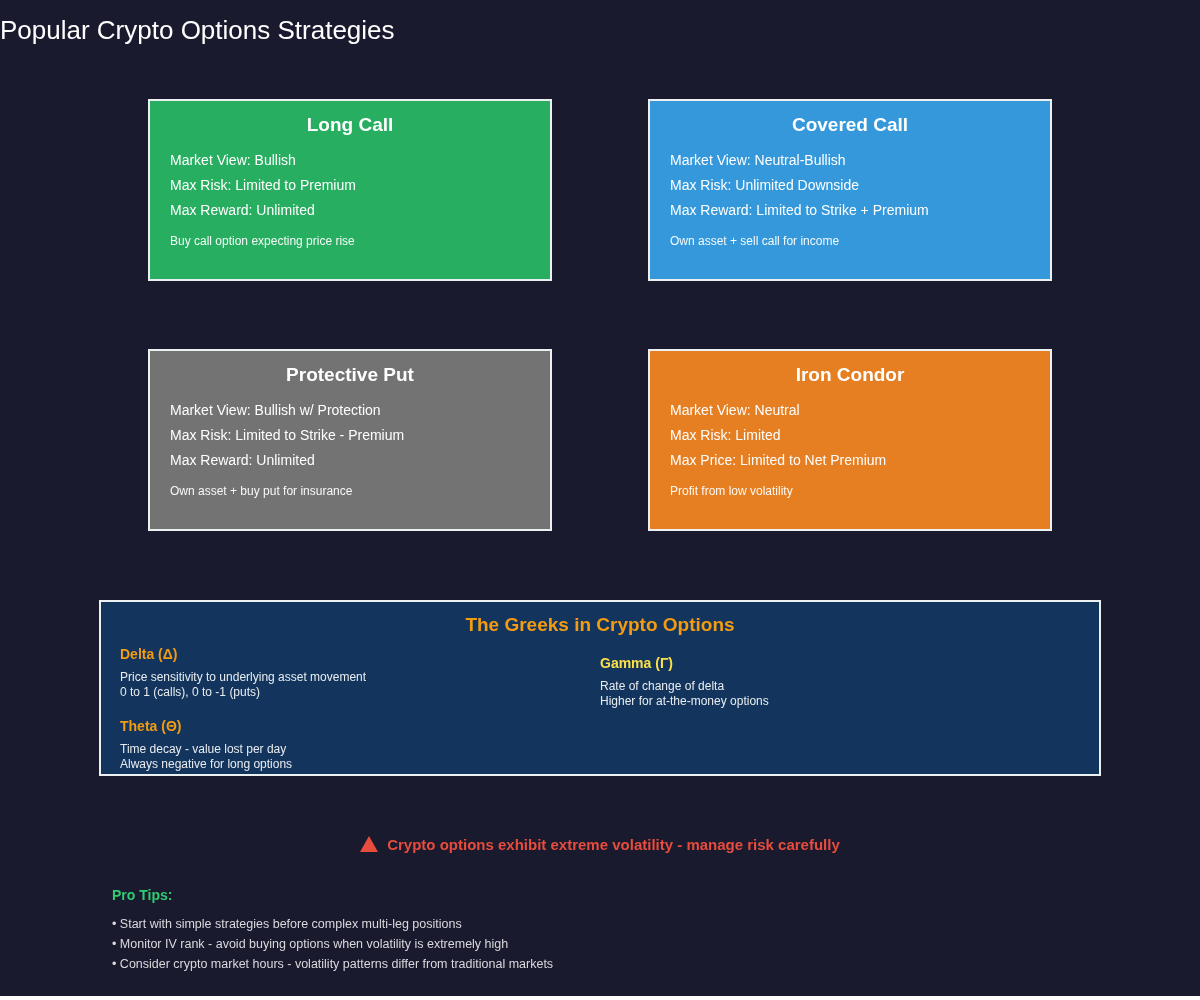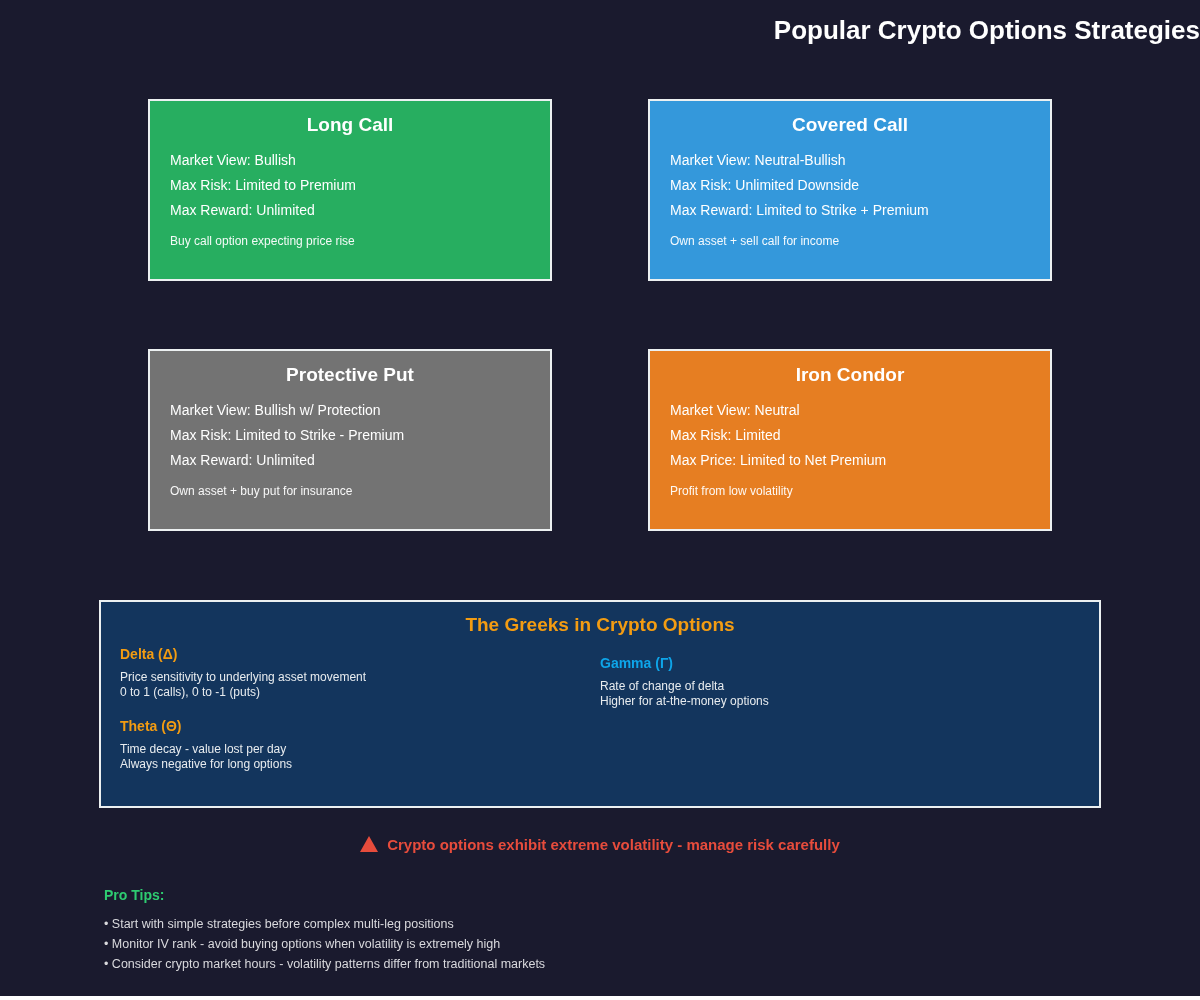--- a/index.html
+++ b/index.html
@@ -14,25 +14,25 @@
     height: 996px;
     background: #1a1a2e;
     overflow: hidden;
   }
   .page-title {
     position: absolute;
     top: 14px;
     left: 0;
     width: 100%;
     margin: 0;
-    text-align: right;
+    text-align: left;
     color: #ffffff;
     font-size: 26px;
     line-height: 33px;
-    font-weight: bold;
+    font-weight: normal;
   }
   .cards-grid {
     position: absolute;
     top: 99px;
     left: 148px;
     display: grid;
     grid-template-columns: 404px 404px;
     column-gap: 96px;
     row-gap: 68px;
   }
@@ -63,21 +63,21 @@
     font-size: 12px;
     line-height: 15px;
     color: rgba(255,255,255,0.95);
   }
   .greeks-panel {
     position: absolute;
     box-sizing: border-box;
     top: 600px;
     left: 99px;
     width: 1002px;
-    height: 208px;
+    height: 176px;
     background: #13355d;
     border: 2px solid #ecf0f1;
   }
   .greeks-panel h2 {
     margin: 11px 0 0;
     text-align: center;
     font-size: 19px;
     line-height: 23px;
     font-weight: bold;
     color: #f39c12;
@@ -124,21 +124,21 @@
     height: 0;
     border-left: 9px solid transparent;
     border-right: 9px solid transparent;
     border-bottom: 16px solid #e74c3c;
     margin-right: 9px;
     vertical-align: -2px;
   }
   .tips {
     position: absolute;
     top: 887px;
-    left: 104px;
+    left: 112px;
     width: 960px;
   }
   .tips h3 {
     margin: 0 0 13px;
     font-size: 14px;
     line-height: 17px;
     font-weight: bold;
     color: #2ecc71;
   }
   .tips p {
@@ -195,21 +195,21 @@
     <h2 style="color: rgb(243, 156, 18);">The Greeks in Crypto Options</h2>
     <div class="greeks-grid">
 
       <div class="greek">
         <h4 style="color: rgb(243, 156, 18);">Delta (Δ)</h4>
         <p>Price sensitivity to underlying asset movement</p>
         <p>0 to 1 (calls), 0 to -1 (puts)</p>
       </div>
 
       <div class="greek">
-        <h4 style="color: #0ea5e9;">Gamma (Γ)</h4>
+        <h4 style="color: #fde047;">Gamma (Γ)</h4>
         <p>Rate of change of delta</p>
         <p>Higher for at-the-money options</p>
       </div>
 
       <div class="greek">
         <h4 style="color: rgb(243, 156, 18);">Theta (Θ)</h4>
         <p>Time decay - value lost per day</p>
         <p>Always negative for long options</p>
       </div>
 

